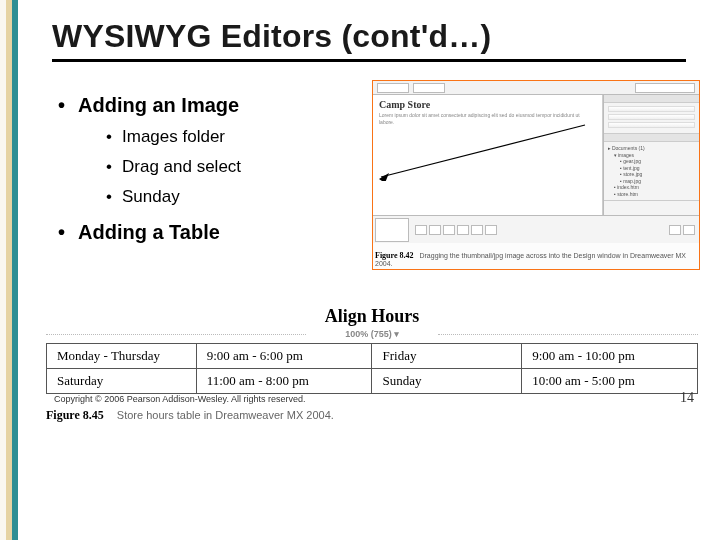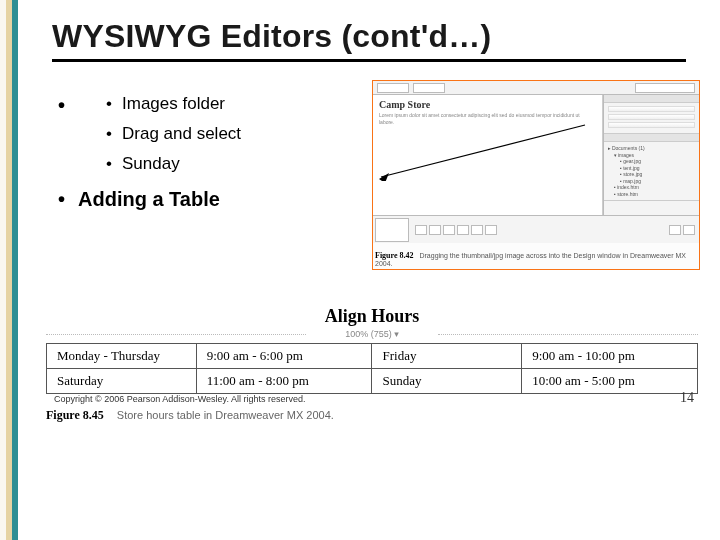--- a/index.html
+++ b/index.html
@@ -167,20 +167,21 @@
     font-weight: 700;
     font-size: 18px;
     margin-bottom: 2px;
   }
   .table-sub {
     text-align: center;
     font-size: 9px;
     color: #888;
     margin-bottom: 4px;
     position:relative;
+    font-weight:bold;
   }
   .table-sub::before, .table-sub::after{
     content:"";
     position:absolute;
     top:50%;
     width: 260px;
     border-top:1px dotted #bbb;
   }
   .table-sub::before{ left:0; }
   .table-sub::after{ right:0; }
@@ -241,20 +242,21 @@
 <div class="slide">
 
   <div class="title-wrap">
     <div class="title">WYSIWYG Editors (cont'd…)</div>
   </div>
 
   <div class="content">
     <div class="bullets">
       <ul class="top">
         <li>
+          <span>Adding an Image</span>
           <ul class="sub">
             <li>Images folder</li>
             <li>Drag and select</li>
             <li>Sunday</li>
           </ul>
         </li>
         <li>
           <span>Adding a Table</span>
         </li>
       </ul>

